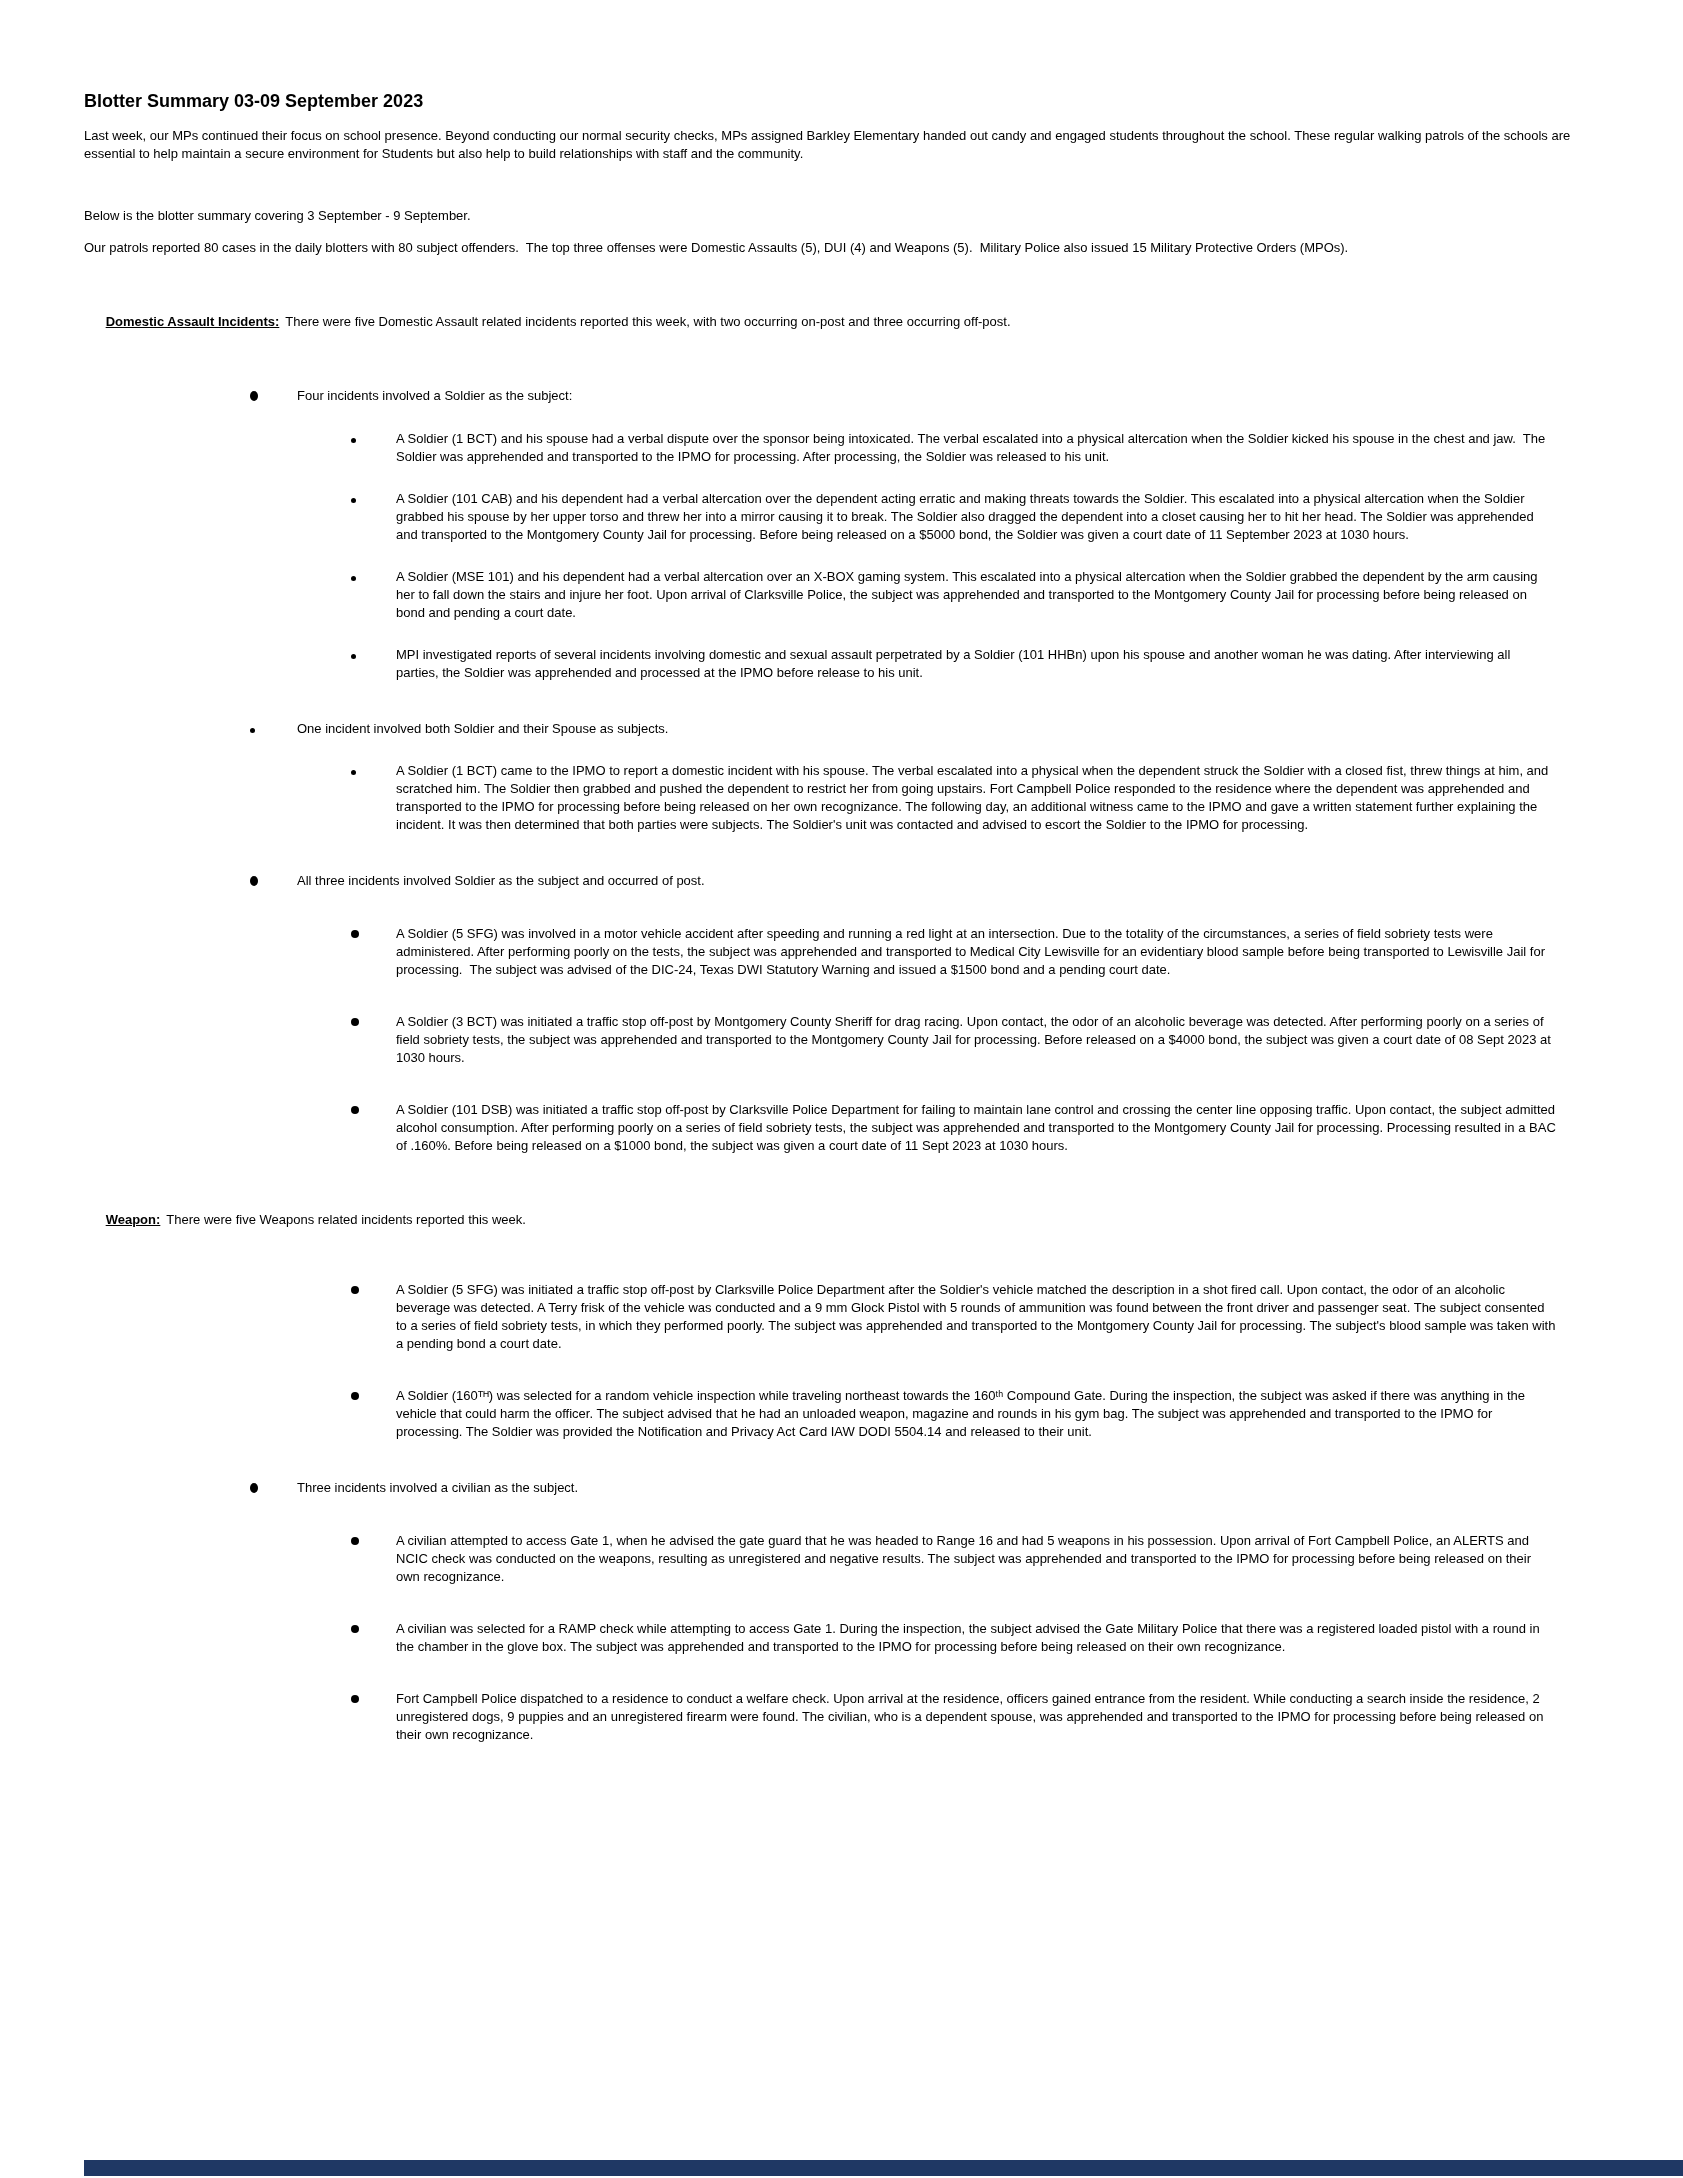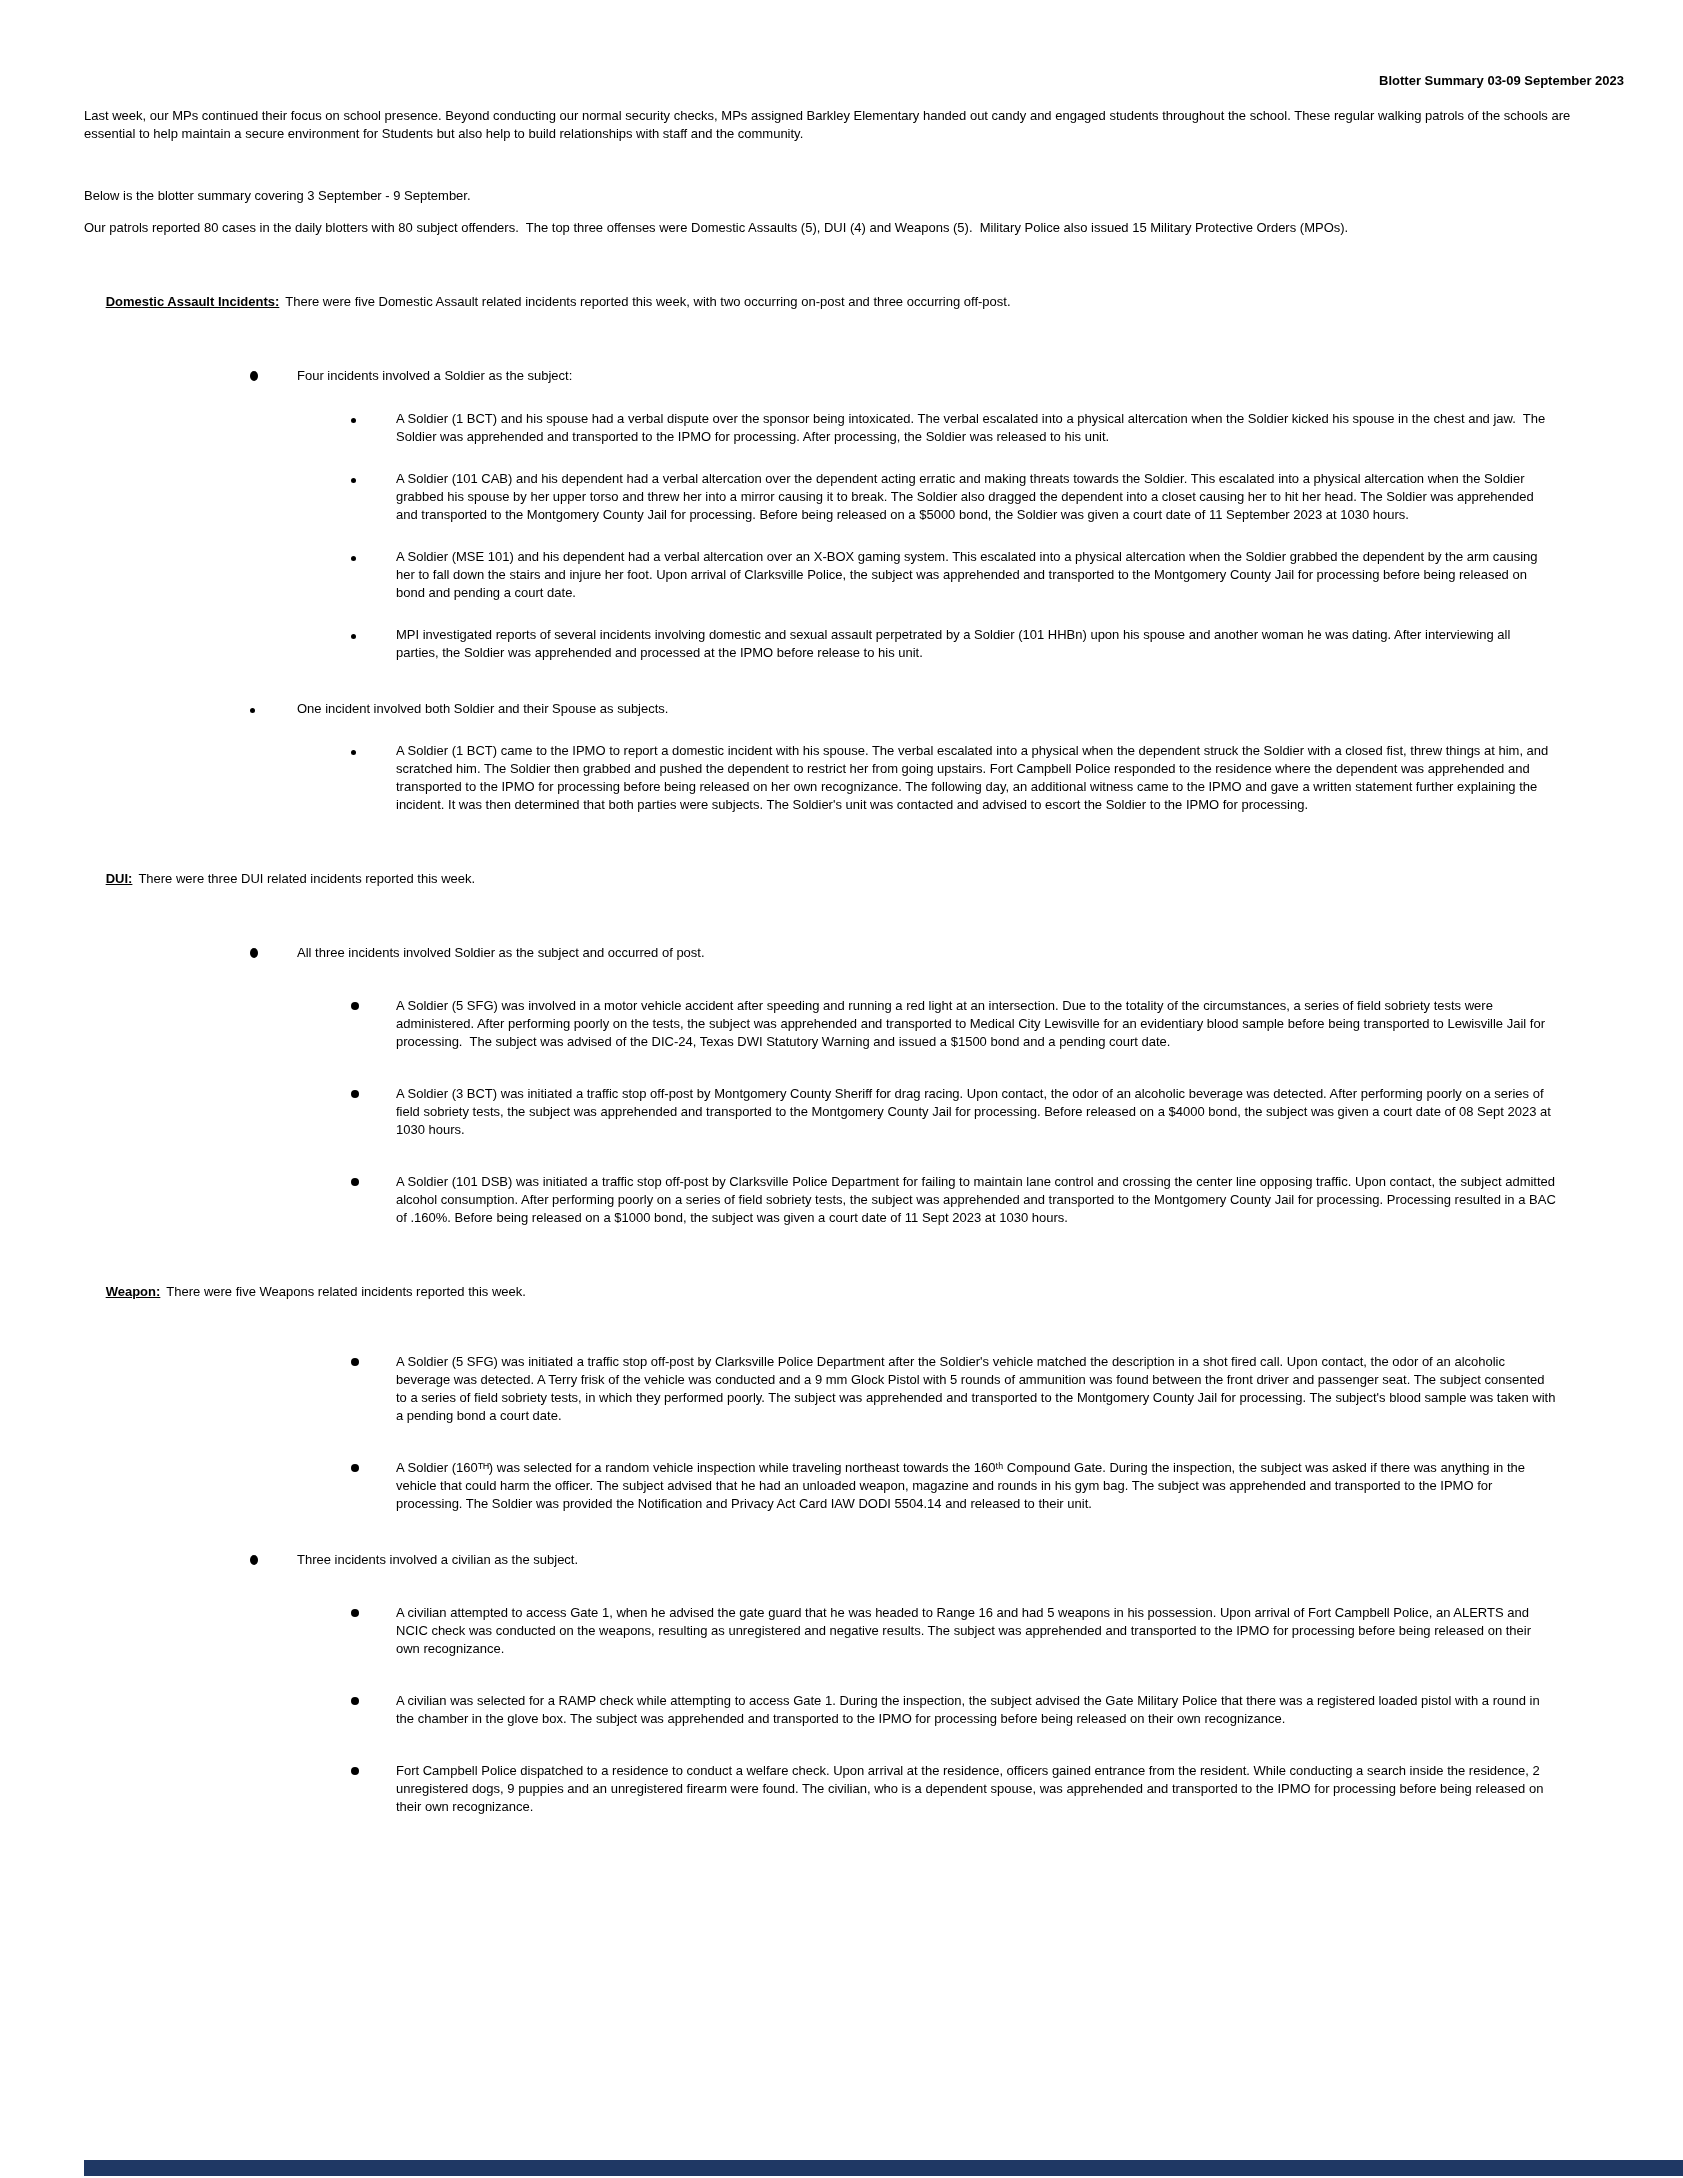--- a/index.html
+++ b/index.html
@@ -9,24 +9,24 @@
     background: #ffffff;
     color: #000000;
     font-family: "Liberation Sans", sans-serif;
     font-size: 13px;
     line-height: 18px;
     position: relative;
     overflow: hidden;
   }
   .page { padding: 0 59px 0 84px; }
   .doc-title {
-    padding-top: 72px;
+    padding-top: 92px;
     margin: 0;
-    text-align: right;
-    font-size: 13px;
+    text-align: left;
+    font-size: 18px;
     font-weight: bold;
     line-height: 18px;
   }
   .para {
     margin: 14px 0 0 0;
     max-width: 1520px;
     white-space: pre-wrap;
   }
   .mt-first { margin-top: 17px; }
   .mt-lg { margin-top: 44px; }
@@ -94,23 +94,20 @@
       <span class="m"><span class="dot b-sm"></span></span>
       <div class="text">One incident involved both Soldier and their Spouse as subjects.</div>
     </div>
     <div class="li2">
       <span class="m"><span class="dot b-sm"></span></span>
       <div class="text">A Soldier (1 BCT) came to the IPMO to report a domestic incident with his spouse. The verbal escalated into a physical when the dependent struck the Soldier with a closed fist, threw things at him, and scratched him. The Soldier then grabbed and pushed the dependent to restrict her from going upstairs. Fort Campbell Police responded to the residence where the dependent was apprehended and transported to the IPMO for processing before being released on her own recognizance. The following day, an additional witness came to the IPMO and gave a written statement further explaining the incident. It was then determined that both parties were subjects. The Soldier's unit was contacted and advised to escort the Soldier to the IPMO for processing.</div>
     </div>
   </section>
 
   <section class="roomy">
-    <p class="section-head">
-      <span class="hd">DUI:</span><span class="sh-lead">There were three DUI related incidents reported this week.</span>
-    </p>
 
     <div class="li1">
       <span class="m"><span class="dot b-lg"></span></span>
       <div class="text">All three incidents involved Soldier as the subject and occurred of post.</div>
     </div>
     <div class="li2">
       <span class="m"><span class="dot b-md"></span></span>
       <div class="text">A Soldier (5 SFG) was involved in a motor vehicle accident after speeding and running a red light at an intersection. Due to the totality of the circumstances, a series of field sobriety tests were administered. After performing poorly on the tests, the subject was apprehended and transported to Medical City Lewisville for an evidentiary blood sample before being transported to Lewisville Jail for processing.  The subject was advised of the DIC-24, Texas DWI Statutory Warning and issued a $1500 bond and a pending court date.</div>
     </div>
     <div class="li2">

